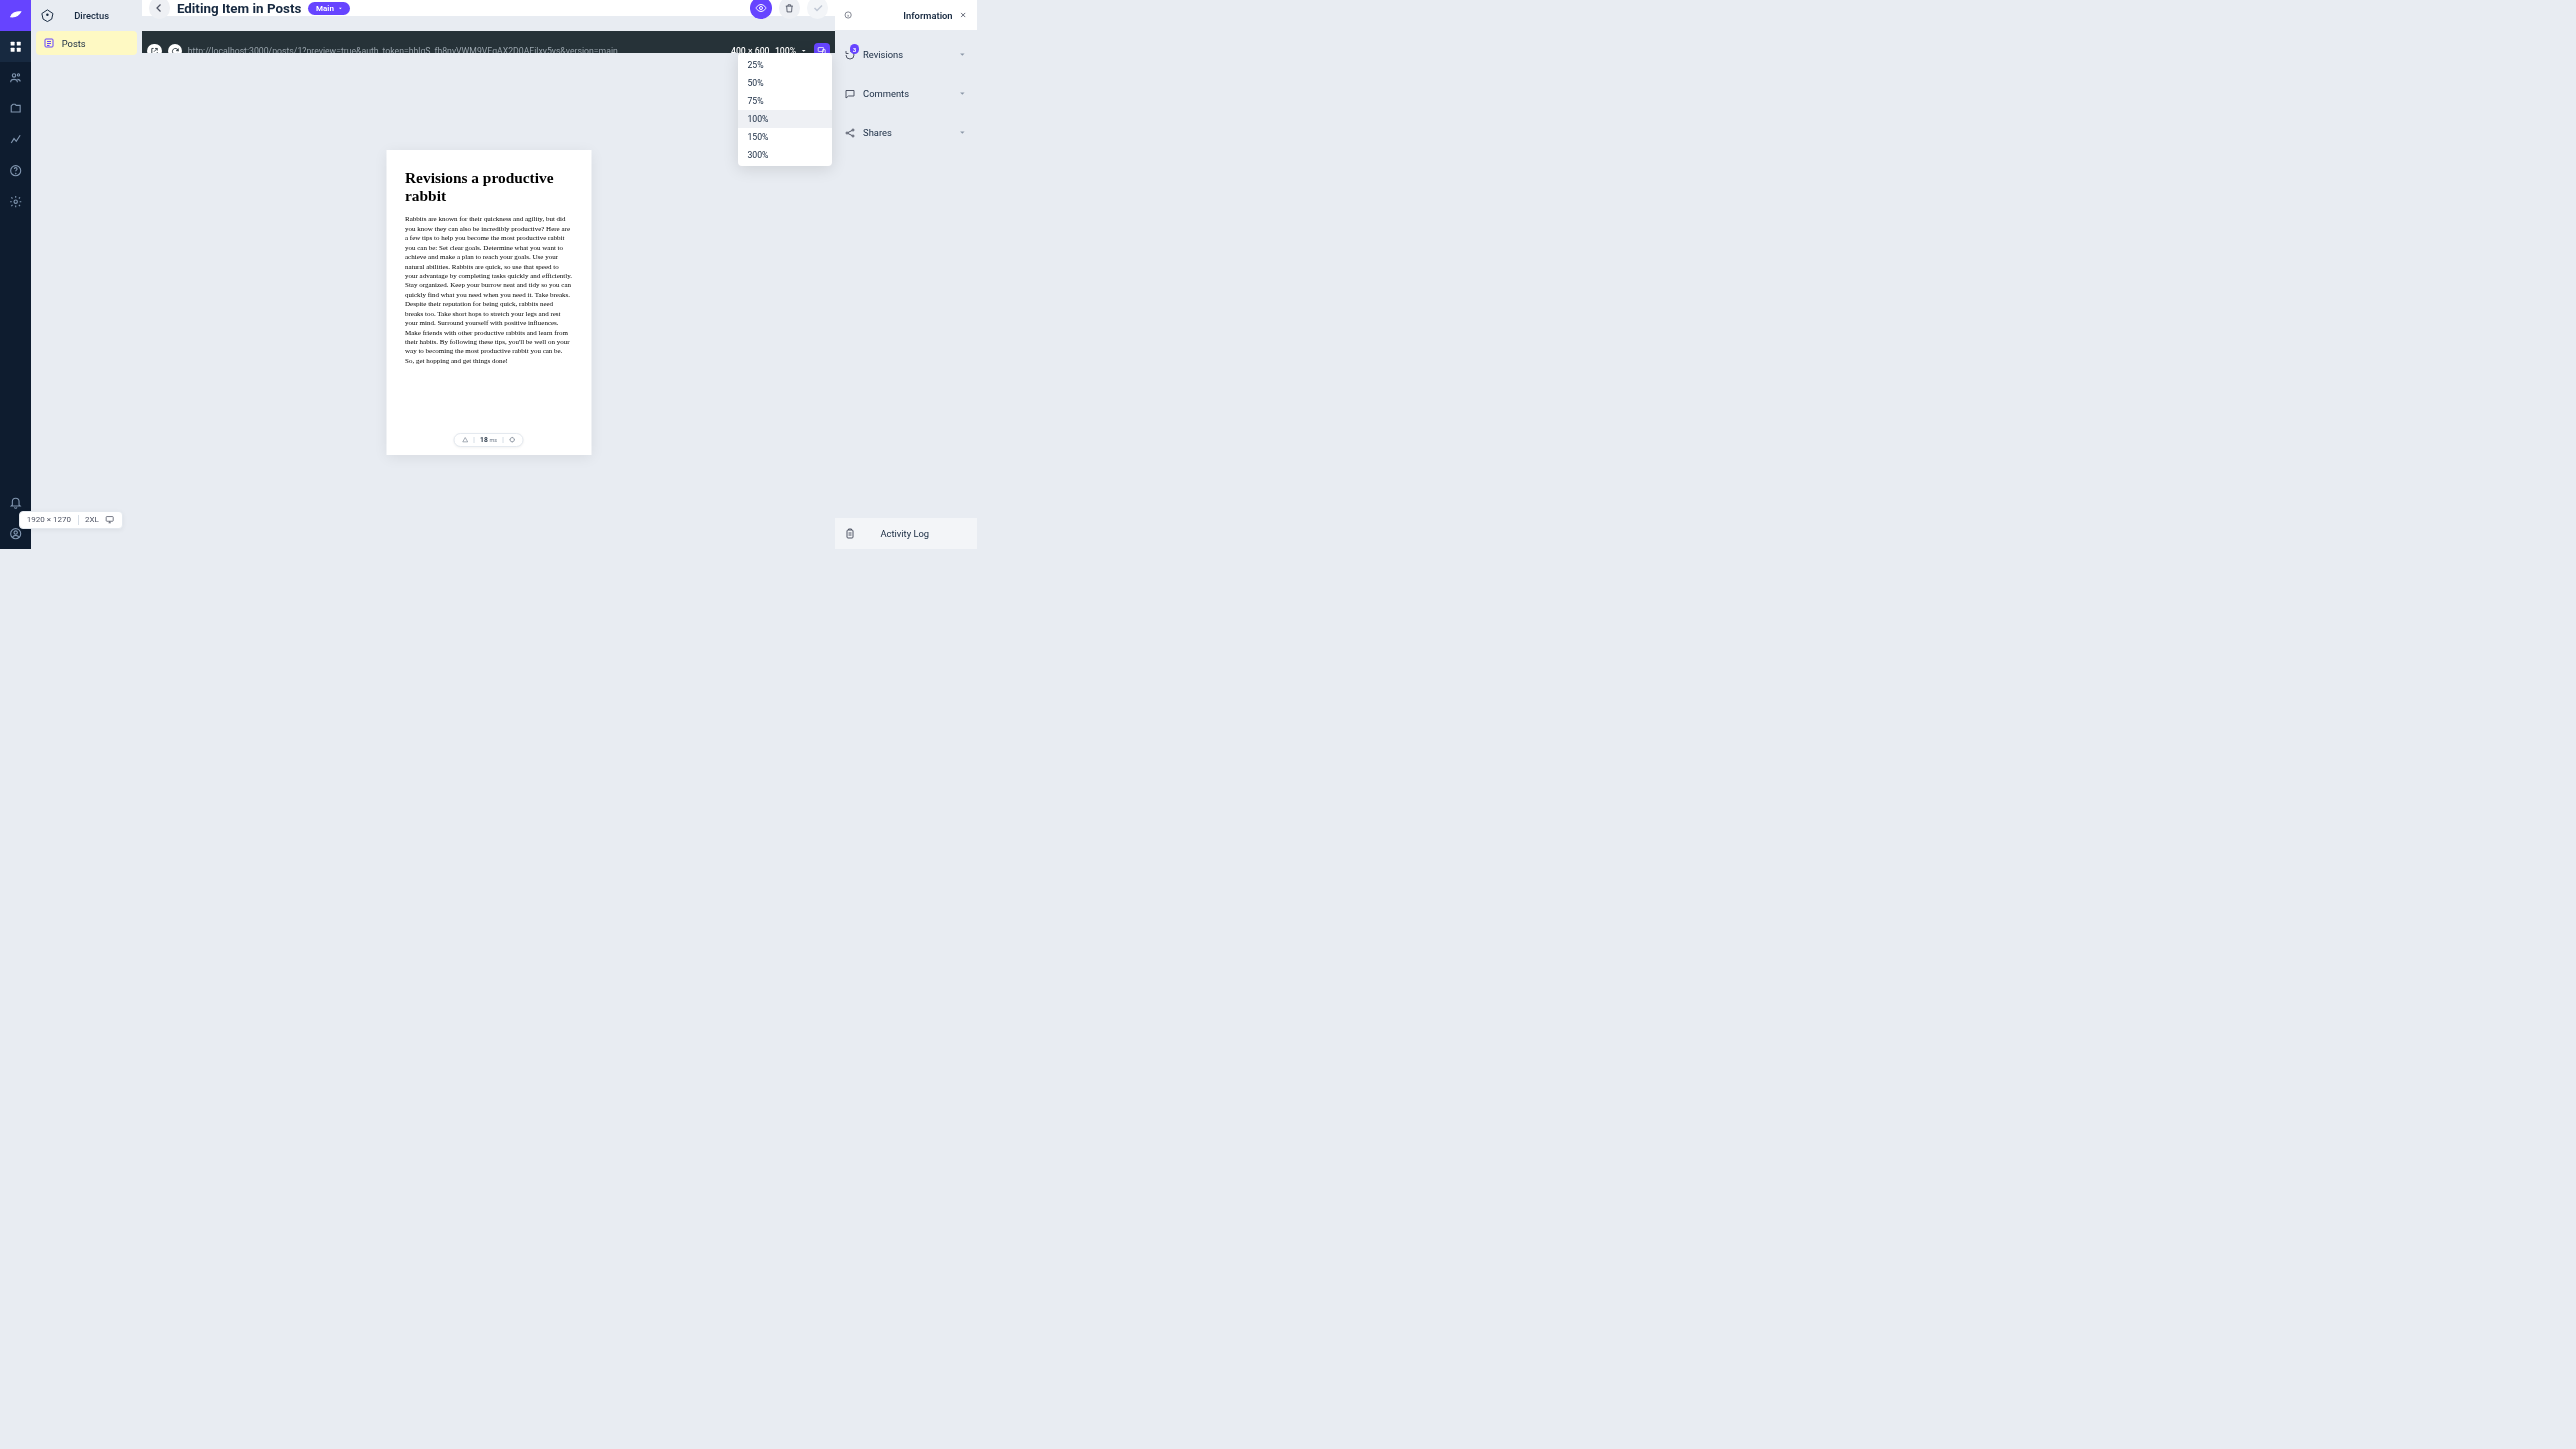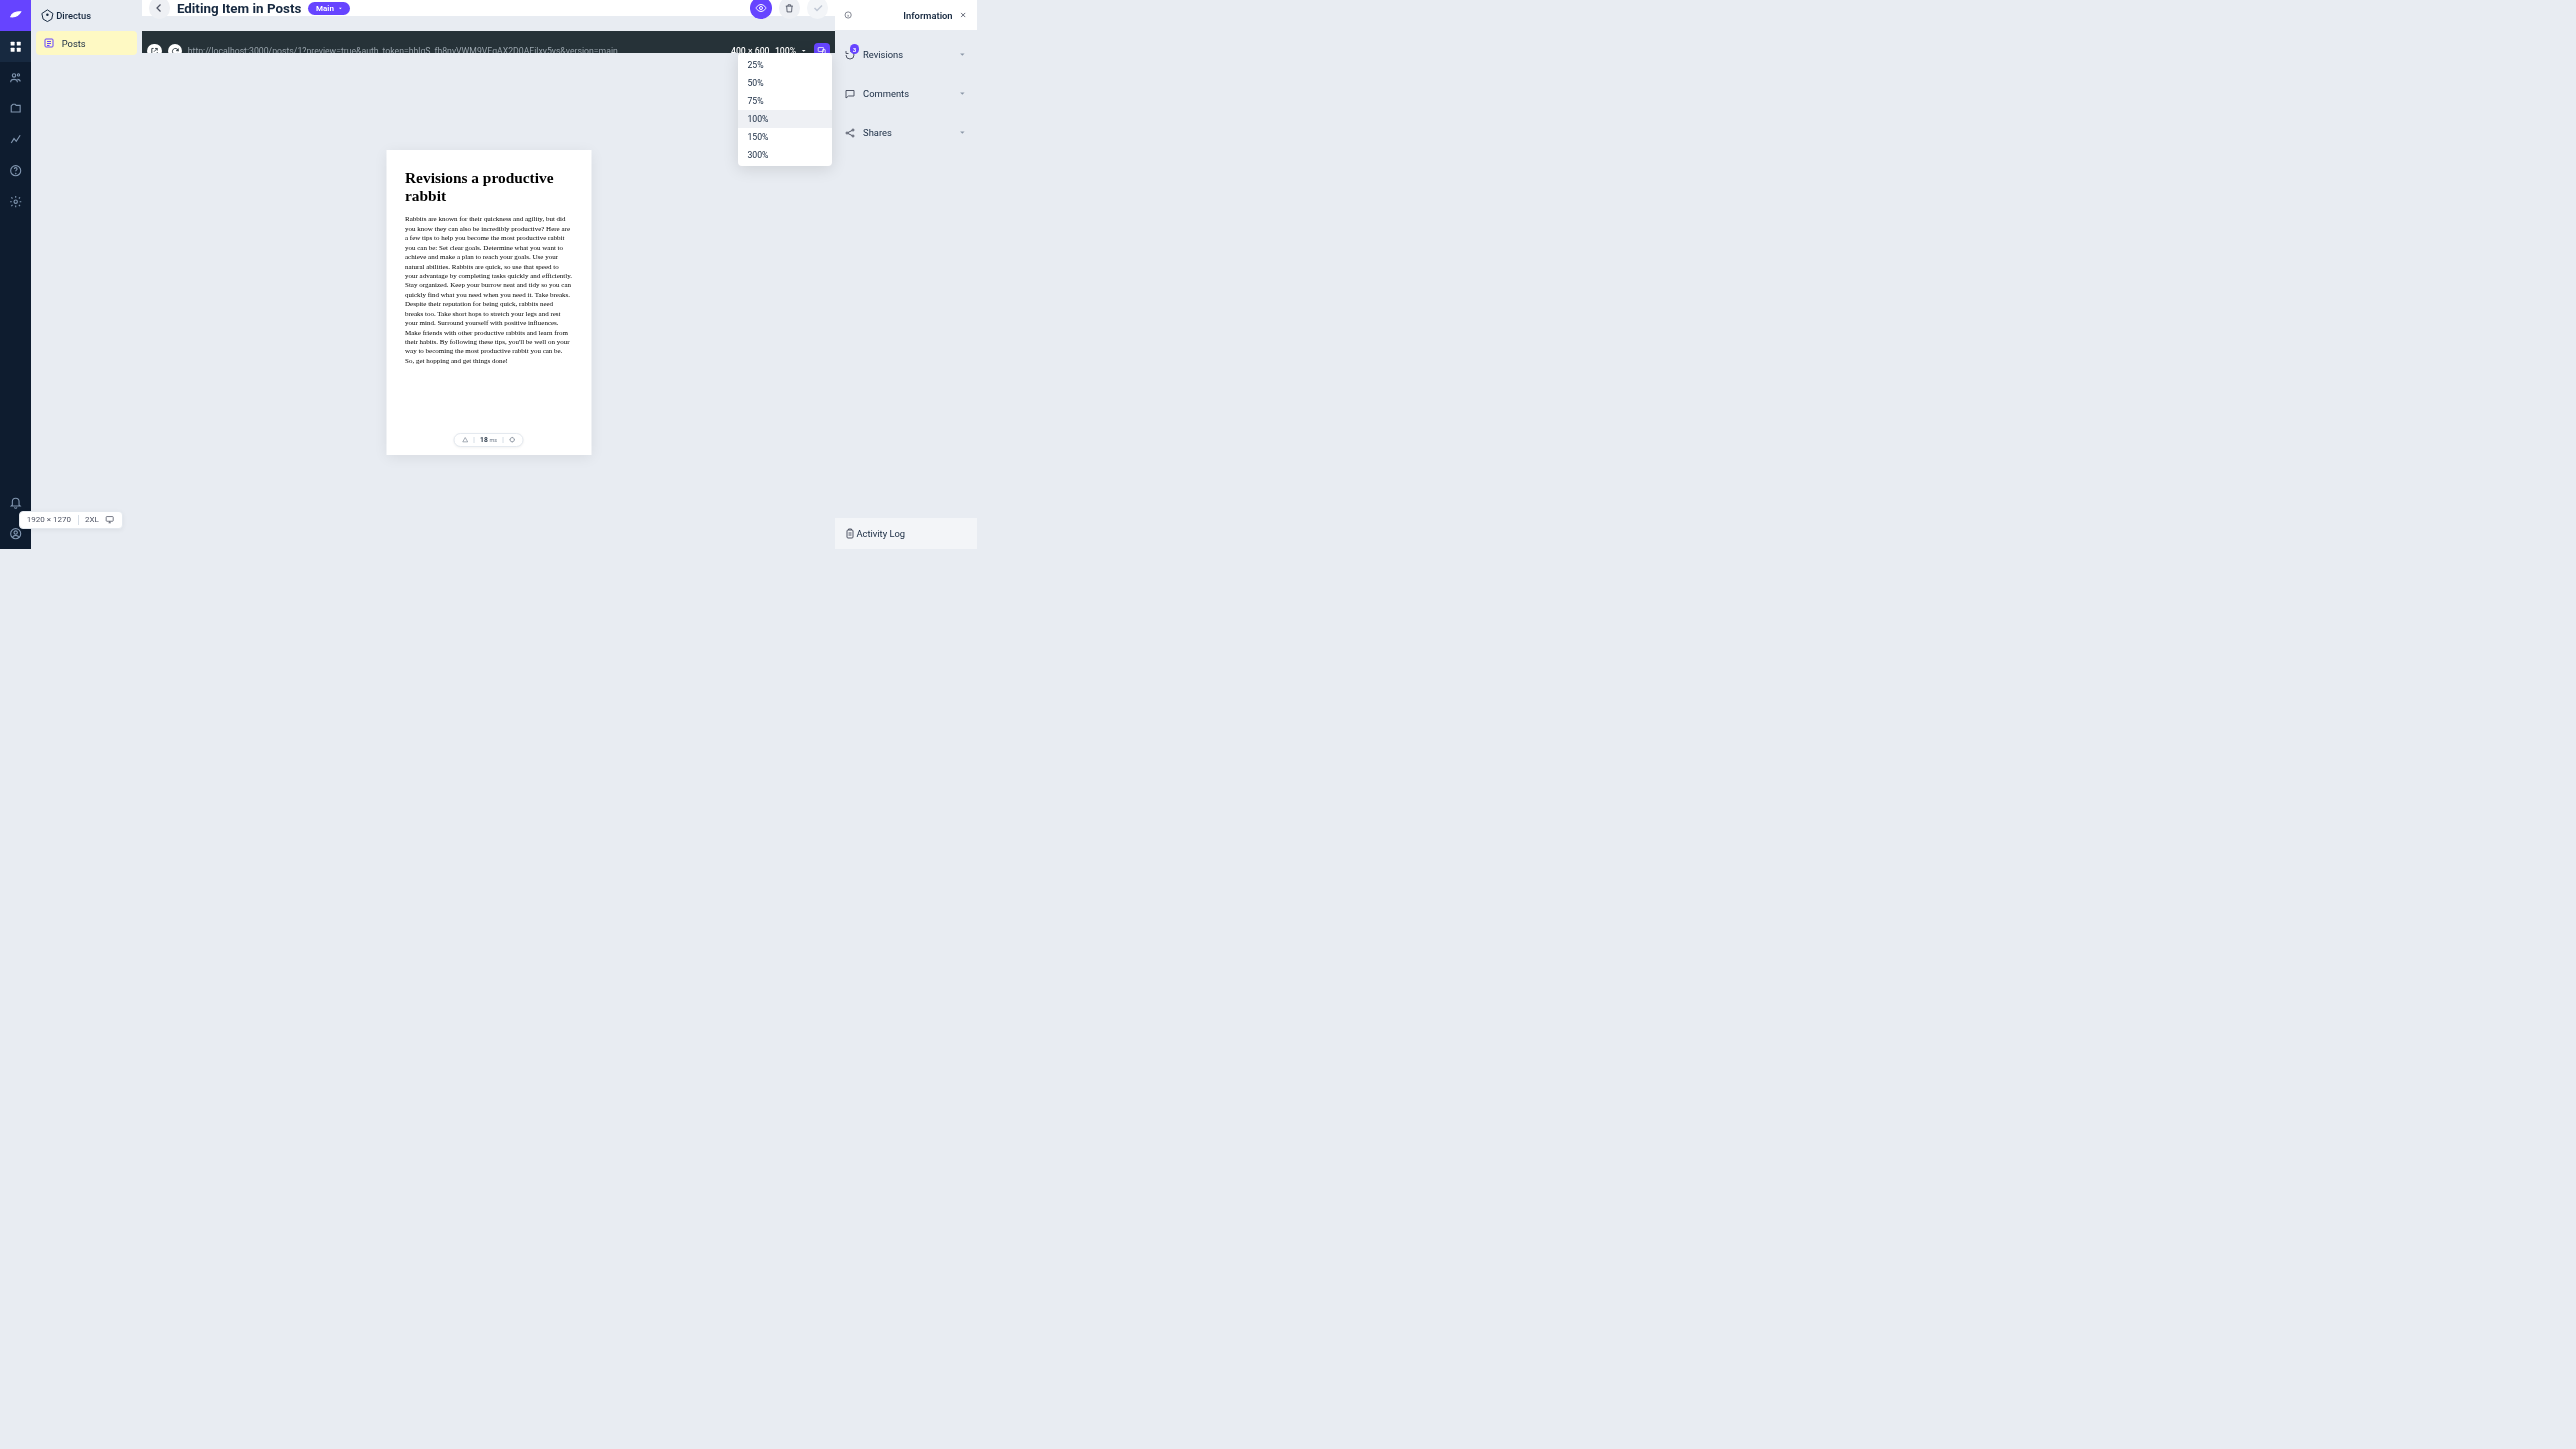--- a/index.html
+++ b/index.html
@@ -46,21 +46,21 @@
     left: 31px; top: 0; bottom: 0;
     width: 111px;
     background: #e8ecf2;
     display: flex;
     flex-direction: column;
   }
   .sidebar .brand {
     height: 31px;
     display: flex;
     align-items: center;
-    gap: 1px;
+    gap: 19px;
     padding: 0 9.4px;
     color: #172940;
     font-weight: 500;
   }
   .sidebar .brand svg { width: 14.8px; height: 14.8px; }
   .sidebar .nav-item {
     height: 24px;
     margin: 0 5.4px;
     border-radius: 4px;
     display: flex;
@@ -248,21 +248,21 @@
     border-radius:50%;
     background:#6644ff; color:#fff;
     font-size:6px; font-weight:700;
     display:flex; align-items:center; justify-content:center;
   }
   .right .footer {
     margin-top:auto;
     height:31px;
     background:#f3f5f8;
     display:flex; align-items:center;
-    padding:0 9.4px; gap:0;
+    padding:0 9.4px; gap:24px;
     cursor:pointer;
   }
   .right .footer svg { width:12px; height:12px; color:#4f5464; }
 
   
   .viewport-pill {
     position:absolute;
     left:19px; bottom:20px;
     background:#fff;
     border:0.7px solid #e4e9ef;

